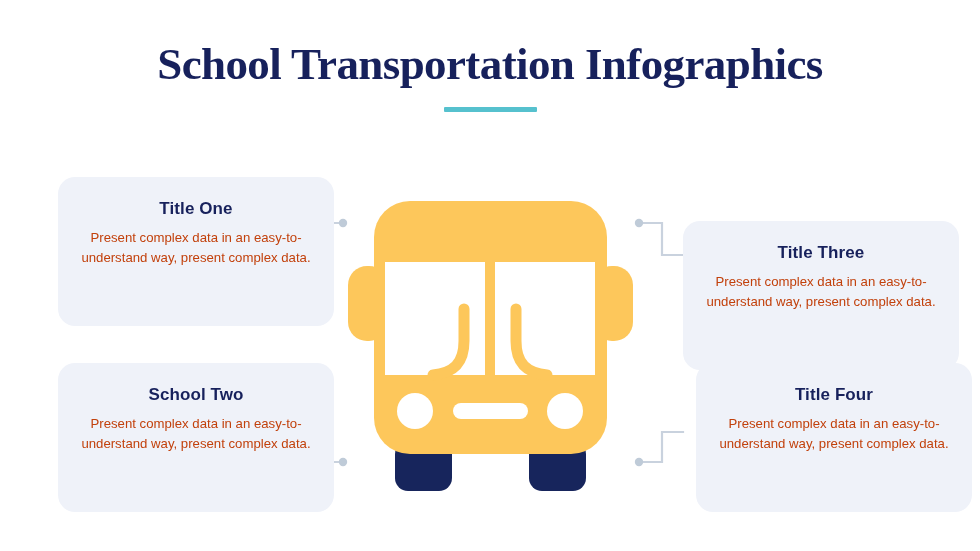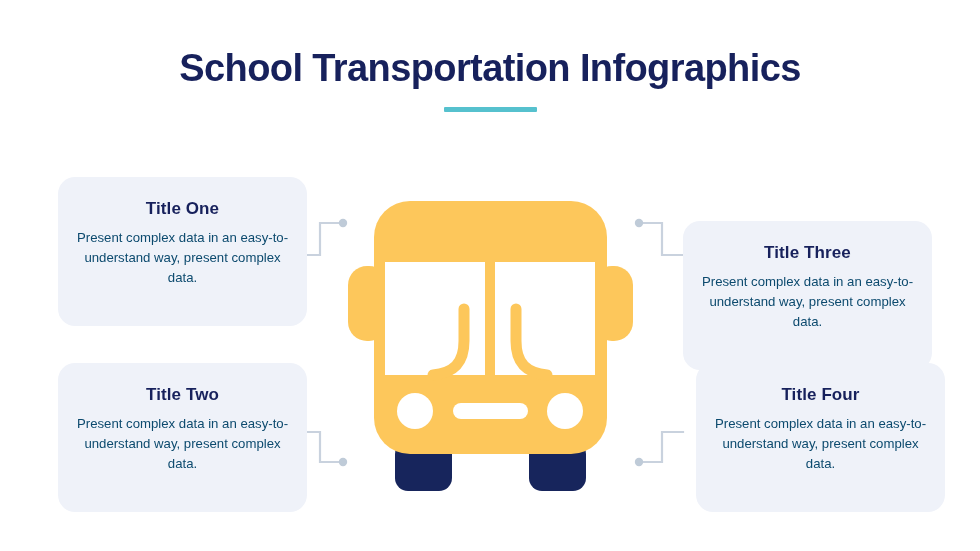--- a/index.html
+++ b/index.html
@@ -22,66 +22,66 @@
 
   
   .header {
     position: absolute;
     left: 0;
     top: 36px;
     width: 980px;
     text-align: center;
   }
   .page-title {
-    font-family: Liberation Sans, sans-serif;
-    font-size: 38px;
+    font-family: Liberation Serif, serif;
+    font-size: 45px;
     font-weight: 700;
     letter-spacing: -0.6px;
     color: #17215C;
     line-height: 1.1;
-    margin: 12px;
+    margin: 4px;
     white-space: nowrap;
   }
   .page-subtitle {
     margin: 13px 0 0 0;
     font-size: 14.5px;
     font-weight: 400;
     color: #6E7378;
     letter-spacing: 0.1px;
   }
   .accent-bar {
     width: 93px;
     height: 5px;
     background: #56C1CE;
     margin: 17px auto 0 auto;
     border-radius: 1px;
   }
 
   
   .card {
     position: absolute;
-    width: 249px;
+    width: 276px;
     height: 149px;
     background: #EFF2F9;
     border-radius: 17px;
     box-sizing: border-box;
     padding: 22px 16px 0 16px;
     text-align: center;
   }
   .card-title {
     font-size: 17px;
     font-weight: 700;
     color: #17215C;
     margin: 0 0 9px 0;
     letter-spacing: 0.1px;
   }
   .card-body {
     font-size: 13.2px;
     line-height: 1.52;
-    color: #0c4a6e;
+    color: #c2410c;
     margin: 0;
   }
   #card-one   { left: 58px;  top: 177px; }
   #card-two   { left: 58px;  top: 363px; }
   #card-three { left: 683px; top: 177px; margin-top: 44px; }
   #card-four  { left: 696px; top: 363px; }
 
   
   .connectors {
     position: absolute;
@@ -163,21 +163,21 @@
       <rect x="110" y="207" width="75" height="16" rx="8" fill="#FFFFFF"></rect>
     </svg>
   </div>
 
   <div class="card" id="card-one">
     <p class="card-title">Title One</p>
     <p class="card-body">Present complex data in an easy-to-understand way, present complex data.</p>
   </div>
 
   <div class="card" id="card-two">
-    <p class="card-title">Title Two</p>
+    <p class="card-title">School Two</p>
     <p class="card-body">Present complex data in an easy-to-understand way, present complex data.</p>
   </div>
 
   <div class="card" id="card-three">
     <p class="card-title">Title Three</p>
     <p class="card-body">Present complex data in an easy-to-understand way, present complex data.</p>
   </div>
 
   <div class="card" id="card-four">
     <p class="card-title">Title Four</p>

